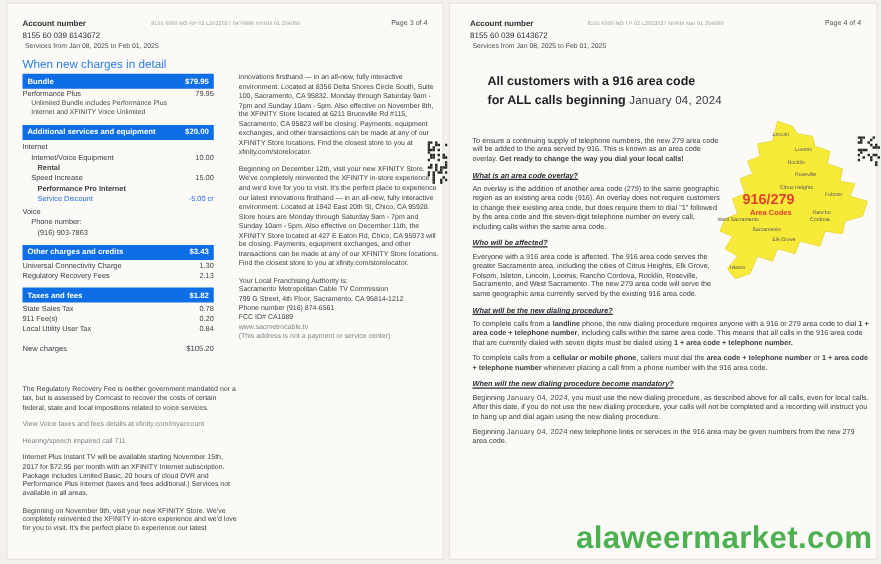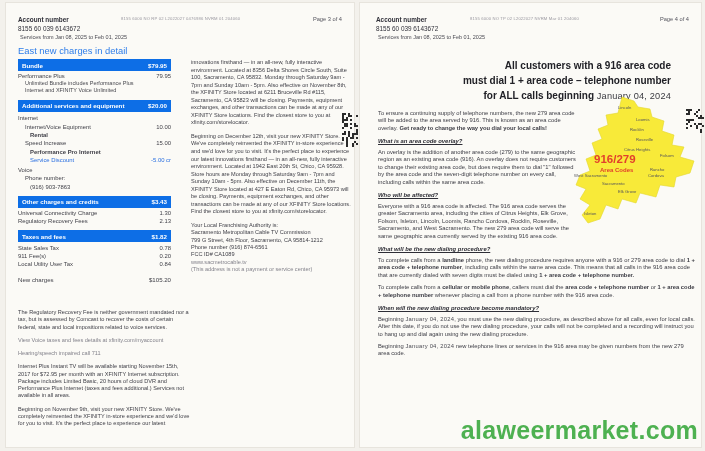--- a/index.html
+++ b/index.html
@@ -36,21 +36,21 @@
   #midcol{position:absolute;left:185px;top:50px;width:160px;}
   .mp{font-size:5.6px;line-height:1.35;color:#3e3e46;margin-top:6px;}
   .authline{font-size:5.6px;line-height:1.32;color:#3e3e46;}
   .authline.muted{color:#83828b;}
   #auth{margin-top:6px;}
 
   
   .qr{position:absolute;}
 
   
-  #notice-title{position:absolute;left:30px;right:30px;top:55px;text-align:right;
+  #notice-title{position:absolute;left:30px;right:30px;top:55px;text-align:left;
                 font-size:10px;font-weight:bold;color:#212127;line-height:1.5;}
   #notice-title .ins{font-weight:normal;font-size:9.2px;color:#3a3a40;letter-spacing:.2px;}
   #notice-body{position:absolute;left:18px;top:102px;width:318px;}
   .rp{font-size:5.8px;line-height:1.3;color:#3c3c44;margin-top:4.5px;}
   .rh{font-size:5.9px;font-weight:bold;font-style:italic;text-decoration:underline;color:#2e2e36;margin-top:6px;}
   .rp .b{font-weight:bold;}
   .rp .ins2{color:#4a4a52;letter-spacing:.25px;}
   .mapfloat{float:right;width:96px;height:118px;position:relative;margin:0 0 3px 24px;}
   .mapfloat svg{position:absolute;top:-12px;right:-4px;overflow:visible;}
   .city{font-size:4.2px;fill:#54545a;font-family:"Liberation Sans",sans-serif;}
@@ -66,21 +66,21 @@
 
 <div class="page" id="page3">
   <div class="hdr-acct" style="left:12px">
     <span>Account number</span>
     <span class="num">8155 60 039 6143672</span>
   </div>
   <div class="fineprint" style="left:115px">8155 6000 NO RP 02 L2022027 0476986 NVRM 01 204060</div>
   <div class="pagelabel">Page 3 of 4</div>
   <div class="services" style="left:14px">Services from Jan 08, 2025 to Feb 01, 2025</div>
 
-  <div class="sectitle">East new charges in detail</div>
+  <div class="sectitle">When new charges in detail</div>
 
   <div id="billing">
       <div class="bar">
         <span class="bar-t">Bundle</span>
         <span class="bar-a">$79.95</span>
       </div>
       <div class="brow row">
         <span class="lab">Performance Plus</span>
         <span class="amt">79.95</span>
       </div>
@@ -235,21 +235,20 @@
   <div class="hdr-acct" style="left:16px">
     <span>Account number</span>
     <span class="num">8155 60 039 6143672</span>
   </div>
   <div class="fineprint" style="left:110px">8155 6000 NO TP 02 L2022027 NVRM Mar 01 204060</div>
   <div class="pagelabel">Page 4 of 4</div>
   <div class="services" style="left:18px">Services from Jan 08, 2025 to Feb 01, 2025</div>
 
   <div id="notice-title">
     <div>All customers with a 916 area code</div>
-    <div>must dial 1 + area code – telephone number</div>
     <div>
       <span>for ALL calls beginning</span>
       <span class="ins">January 04, 2024</span>
     </div>
   </div>
 
   <div id="notice-body">
     <div class="mapfloat">
       <svg width="126" height="134" viewBox="0 0 126 134">
         <polygon points="48,4 60,8 64,14 76,16 78,24 90,28 88,38 100,42 98,52 110,54 106,64 120,68 116,80 102,84 100,94 86,92 82,104 66,100 62,110 48,106 44,116 32,112 26,126 14,130 8,122 16,112 6,106 12,96 2,92 6,82 16,78 12,66 22,62 18,50 28,46 24,36 34,32 32,22 44,20" fill="#f8ea39" stroke="#e3d62d" stroke-width="0.6"></polygon>

